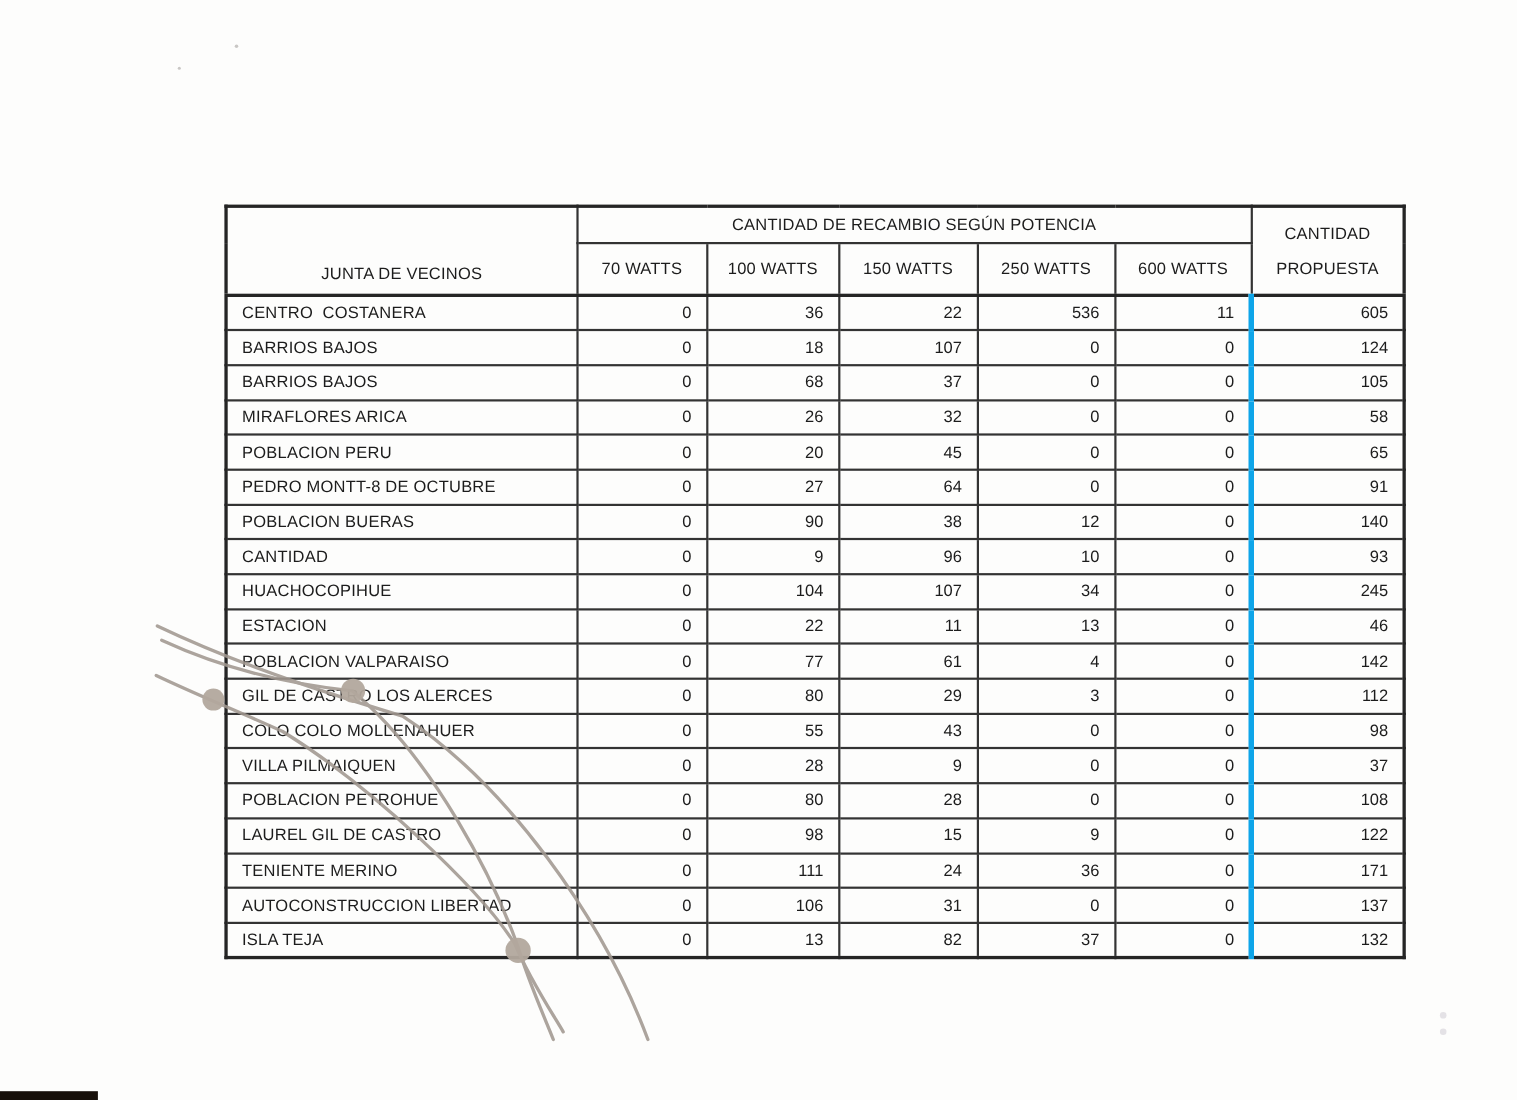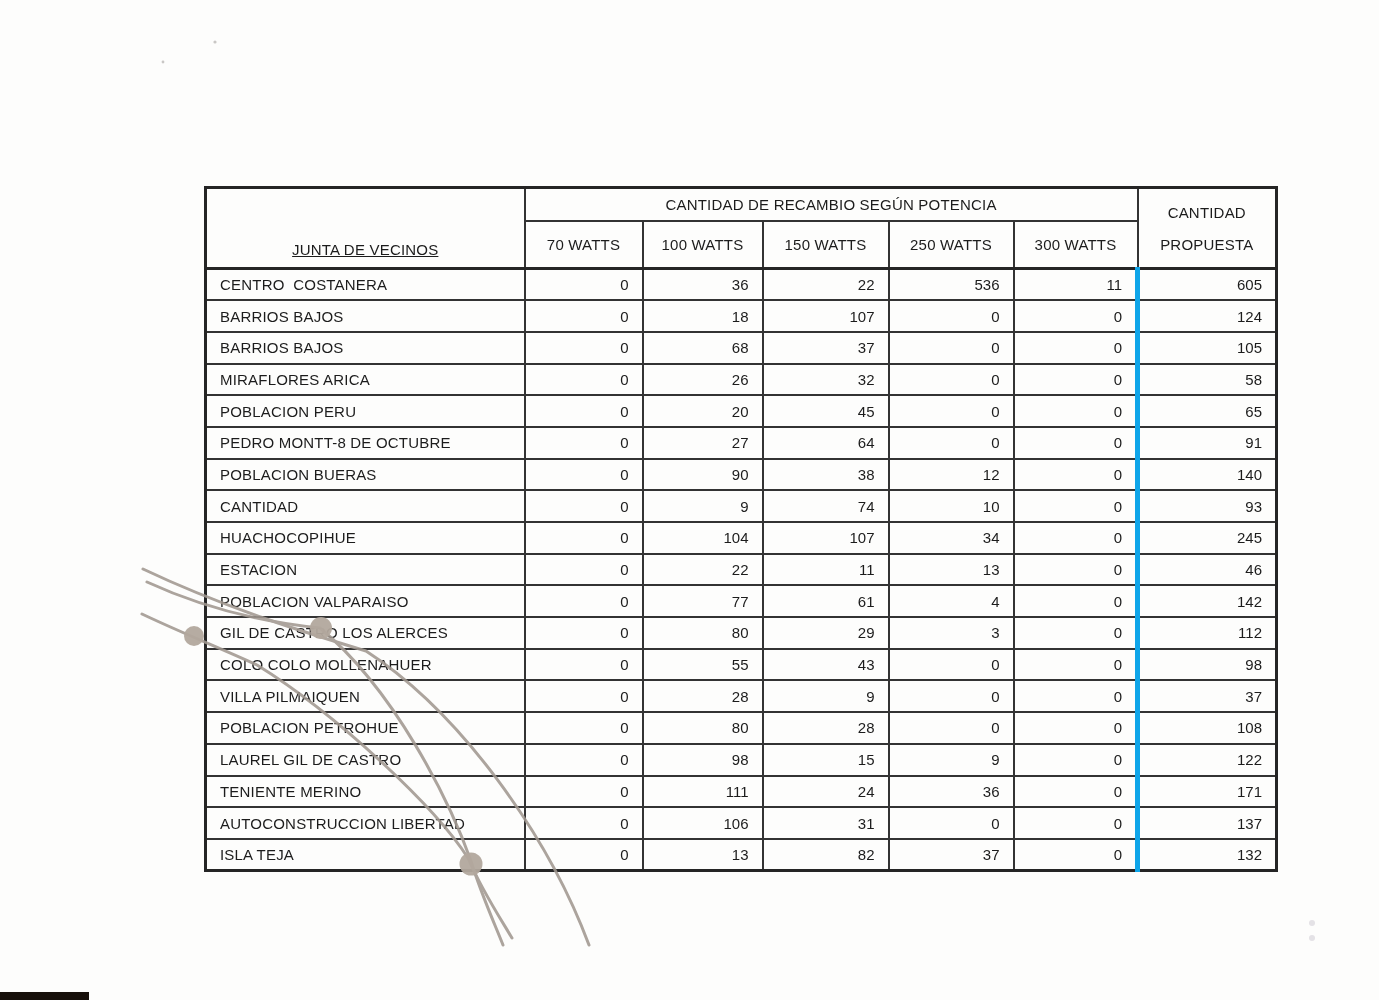--- a/index.html
+++ b/index.html
@@ -40,21 +40,20 @@
   thead tr.hdr-top { height: 33px; }
   thead tr.hdr-sub { height: 48px; }
   thead { border-bottom: 3px solid #252525; }
 
   th.junta-hdr {
     vertical-align: bottom;
     text-align: center;
     padding: 0 4px 9px 4px;
     font-size: 15px;
     letter-spacing: 0.2px;
-    text-decoration: underline;
   }
   th.span-hdr {
     text-align: center;
     vertical-align: middle;
     font-size: 15.5px;
     letter-spacing: 0.2px;
     padding: 0;
   }
   th.watt-hdr {
     text-align: center;
@@ -137,21 +136,21 @@
             <span>CANTIDAD</span>
             <span>PROPUESTA</span>
           </div>
         </th>
       </tr>
       <tr class="hdr-sub">
         <th class="watt-hdr">70 WATTS</th>
         <th class="watt-hdr">100 WATTS</th>
         <th class="watt-hdr">150 WATTS</th>
         <th class="watt-hdr">250 WATTS</th>
-        <th class="watt-hdr">300 WATTS</th>
+        <th class="watt-hdr">600 WATTS</th>
       </tr>
     </thead>
     <tbody>
         <tr>
           <td class="name">CENTRO  COSTANERA</td>
           <td class="num">0</td>
           <td class="num">36</td>
           <td class="num">22</td>
           <td class="num">536</td>
           <td class="num">11</td>
@@ -208,21 +207,21 @@
           <td class="num">90</td>
           <td class="num">38</td>
           <td class="num">12</td>
           <td class="num">0</td>
           <td class="num total">140</td>
         </tr>
         <tr>
           <td class="name">CANTIDAD</td>
           <td class="num">0</td>
           <td class="num">9</td>
-          <td class="num">74</td>
+          <td class="num">96</td>
           <td class="num">10</td>
           <td class="num">0</td>
           <td class="num total">93</td>
         </tr>
         <tr>
           <td class="name">HUACHOCOPIHUE</td>
           <td class="num">0</td>
           <td class="num">104</td>
           <td class="num">107</td>
           <td class="num">34</td>

